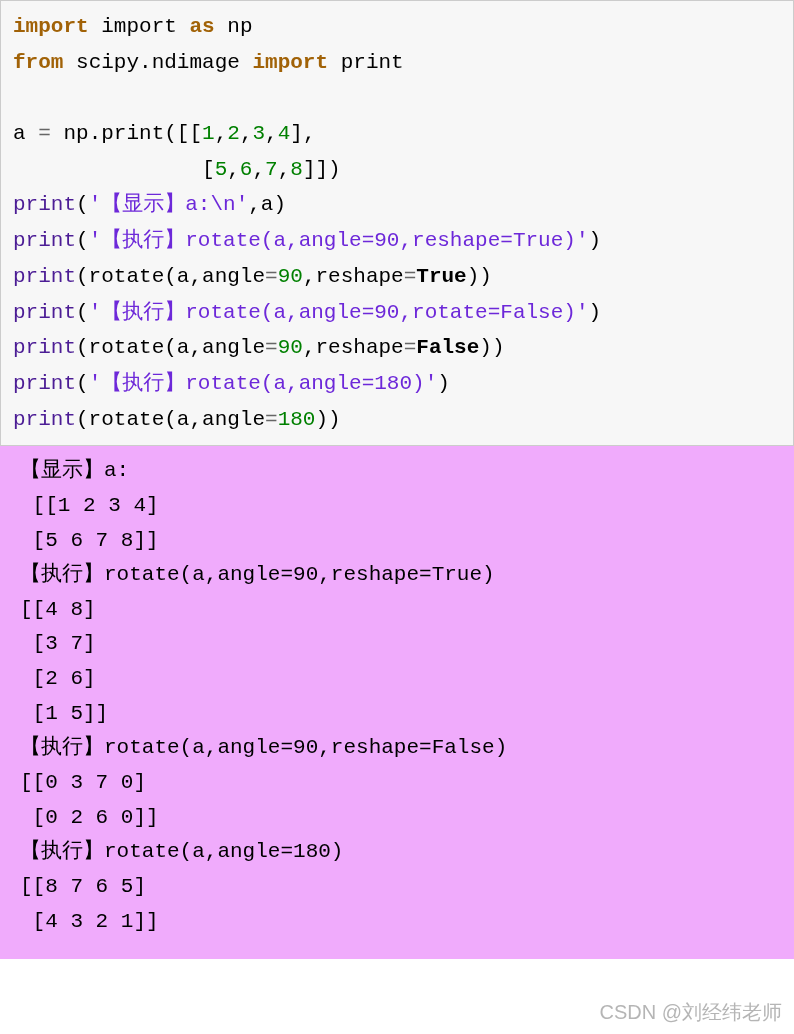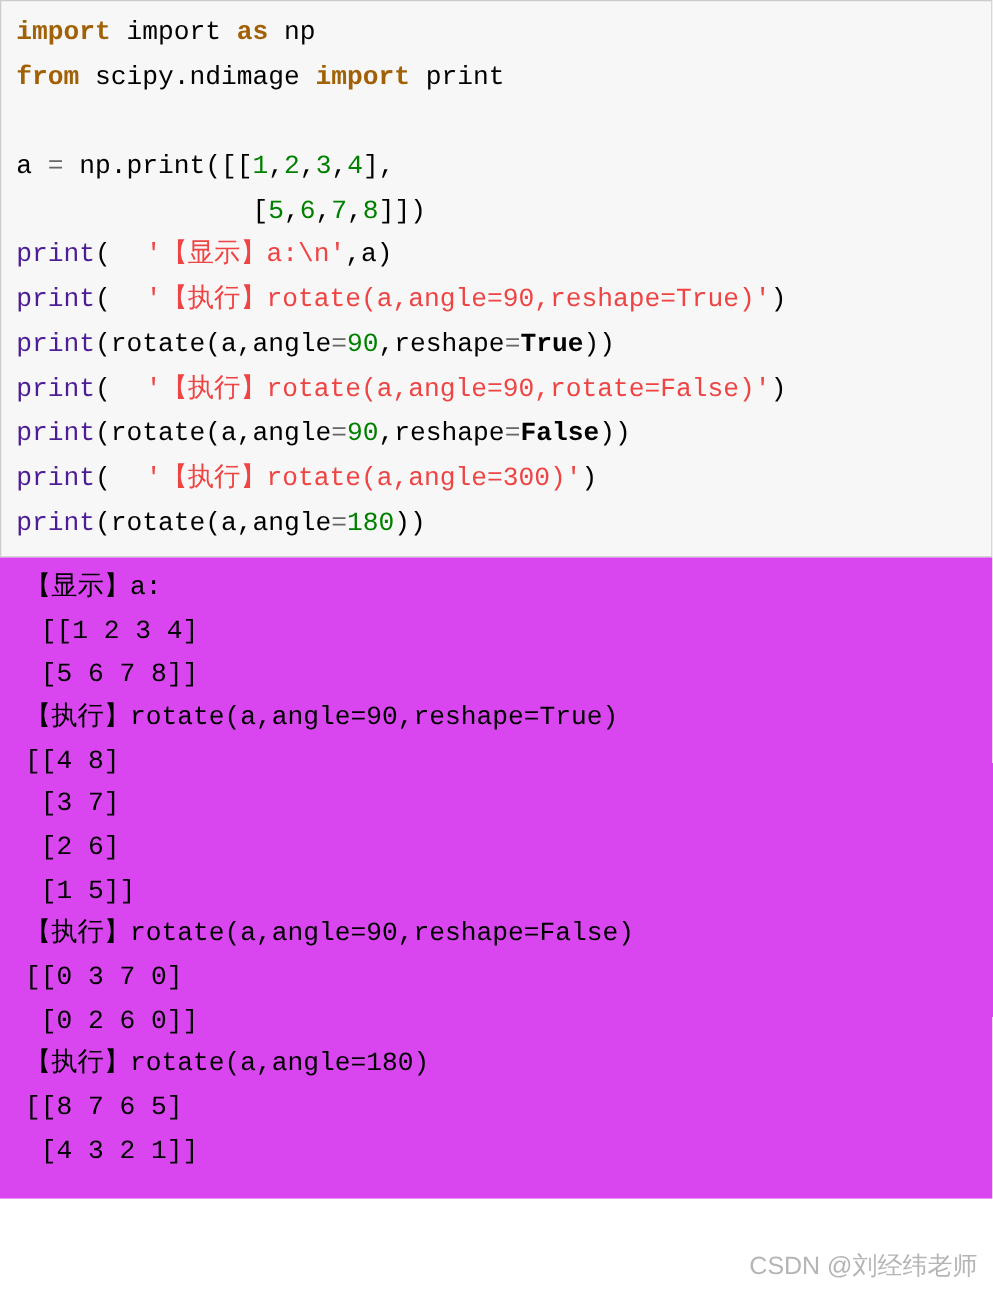--- a/index.html
+++ b/index.html
@@ -12,29 +12,29 @@
   }
   .code-block {
     background: #f7f7f7;
     border: 1px solid #ccc;
     padding: 8px 12px;
     line-height: 1.7;
     white-space: pre;
     font-family: "SimSun", "Courier New", monospace;
   }
   .output-block {
-    background: #d946ef;
+    background: #f0abfc;
     padding: 8px 12px 20px 20px;
     line-height: 1.65;
     white-space: pre;
     font-family: "SimSun", "Courier New", monospace;
     color: #000;
   }
   .kw { color: #a16207; font-weight: bold; }
-  .str { color: #ef4444; margin-left: 28px; }
+  .str { color: #6d28d9; }
   .num { color: #008000; }
   .op { color: #666666; }
   .boolv { color: #000000; font-weight: bold; }
   .fn { color: #4c1d95; }
   .watermark {
     position: fixed;
     right: 12px;
     bottom: 8px;
     color: rgba(120,120,120,0.55);
     font-size: 20px;
@@ -47,21 +47,21 @@
 <div class="code-block"><span class="kw">import</span><span> import </span><span class="kw">as</span><span> np</span>
 <span class="kw">from</span><span> scipy.ndimage </span><span class="kw">import</span><span> print</span>
 
 <span>a </span><span class="op">=</span><span> np.print([[</span><span class="num">1</span><span>,</span><span class="num">2</span><span>,</span><span class="num">3</span><span>,</span><span class="num">4</span><span>],</span>
 <span>               [</span><span class="num">5</span><span>,</span><span class="num">6</span><span>,</span><span class="num">7</span><span>,</span><span class="num">8</span><span>]])</span>
 <span class="fn">print</span><span>(</span><span class="str">'【显示】a:\n'</span><span>,a)</span>
 <span class="fn">print</span><span>(</span><span class="str">'【执行】rotate(a,angle=90,reshape=True)'</span><span>)</span>
 <span class="fn">print</span><span>(rotate(a,angle</span><span class="op">=</span><span class="num">90</span><span>,reshape</span><span class="op">=</span><span class="boolv">True</span><span>))</span>
 <span class="fn">print</span><span>(</span><span class="str">'【执行】rotate(a,angle=90,rotate=False)'</span><span>)</span>
 <span class="fn">print</span><span>(rotate(a,angle</span><span class="op">=</span><span class="num">90</span><span>,reshape</span><span class="op">=</span><span class="boolv">False</span><span>))</span>
-<span class="fn">print</span><span>(</span><span class="str">'【执行】rotate(a,angle=300)'</span><span>)</span>
+<span class="fn">print</span><span>(</span><span class="str">'【执行】rotate(a,angle=180)'</span><span>)</span>
 <span class="fn">print</span><span>(rotate(a,angle</span><span class="op">=</span><span class="num">180</span><span>))</span></div>
 
 <div class="output-block"><span>【显示】a:</span>
 <span> [[1 2 3 4]</span>
 <span> [5 6 7 8]]</span>
 <span>【执行】rotate(a,angle=90,reshape=True)</span>
 <span>[[4 8]</span>
 <span> [3 7]</span>
 <span> [2 6]</span>
 <span> [1 5]]</span>

